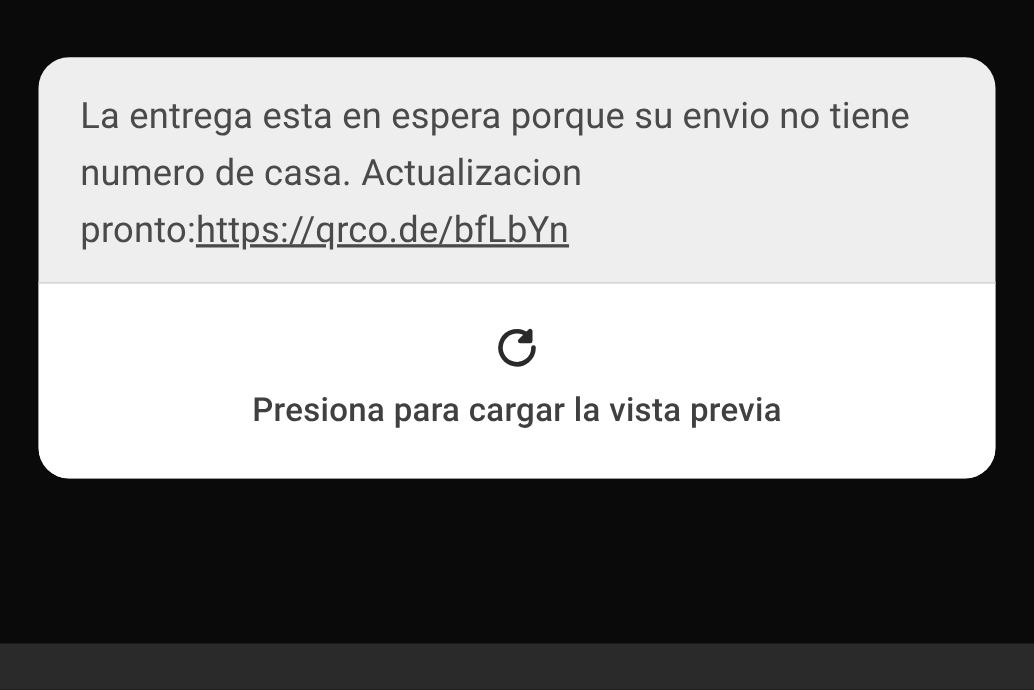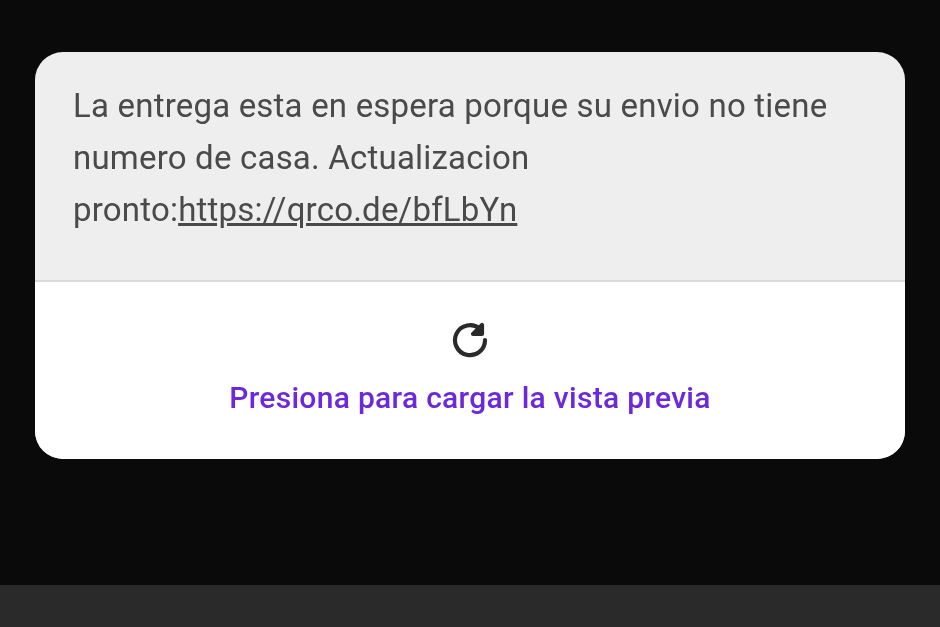--- a/index.html
+++ b/index.html
@@ -18,21 +18,21 @@
       padding-top: 52px;
     }
     .message-card {
       width: 870px;
       background: #eeeeee;
       border-radius: 28px;
       overflow: hidden;
       filter: blur(0.6px);
     }
     .message-text {
-      padding: 28px 38px 44px 38px;
+      padding: 28px 38px 20px 38px;
       font-size: 33px;
       line-height: 1.58;
       color: #4a4a4a;
       font-weight: 400;
       letter-spacing: 0.2px;
     }
     .message-text .link {
       text-decoration: underline;
       color: #4a4a4a;
     }
@@ -45,21 +45,21 @@
     .reload-icon {
       display: inline-block;
       margin-bottom: 18px;
     }
     .reload-icon svg {
       width: 36px;
       height: 36px;
     }
     .preview-label {
       font-size: 30px;
-      color: #6d28d9;
+      color: #404040;
       font-weight: 500;
       letter-spacing: 0.3px;
     }
     .bottom-strip {
       position: fixed;
       bottom: 0;
       left: 0;
       width: 940px;
       height: 42px;
       background: #2a2a2a;

